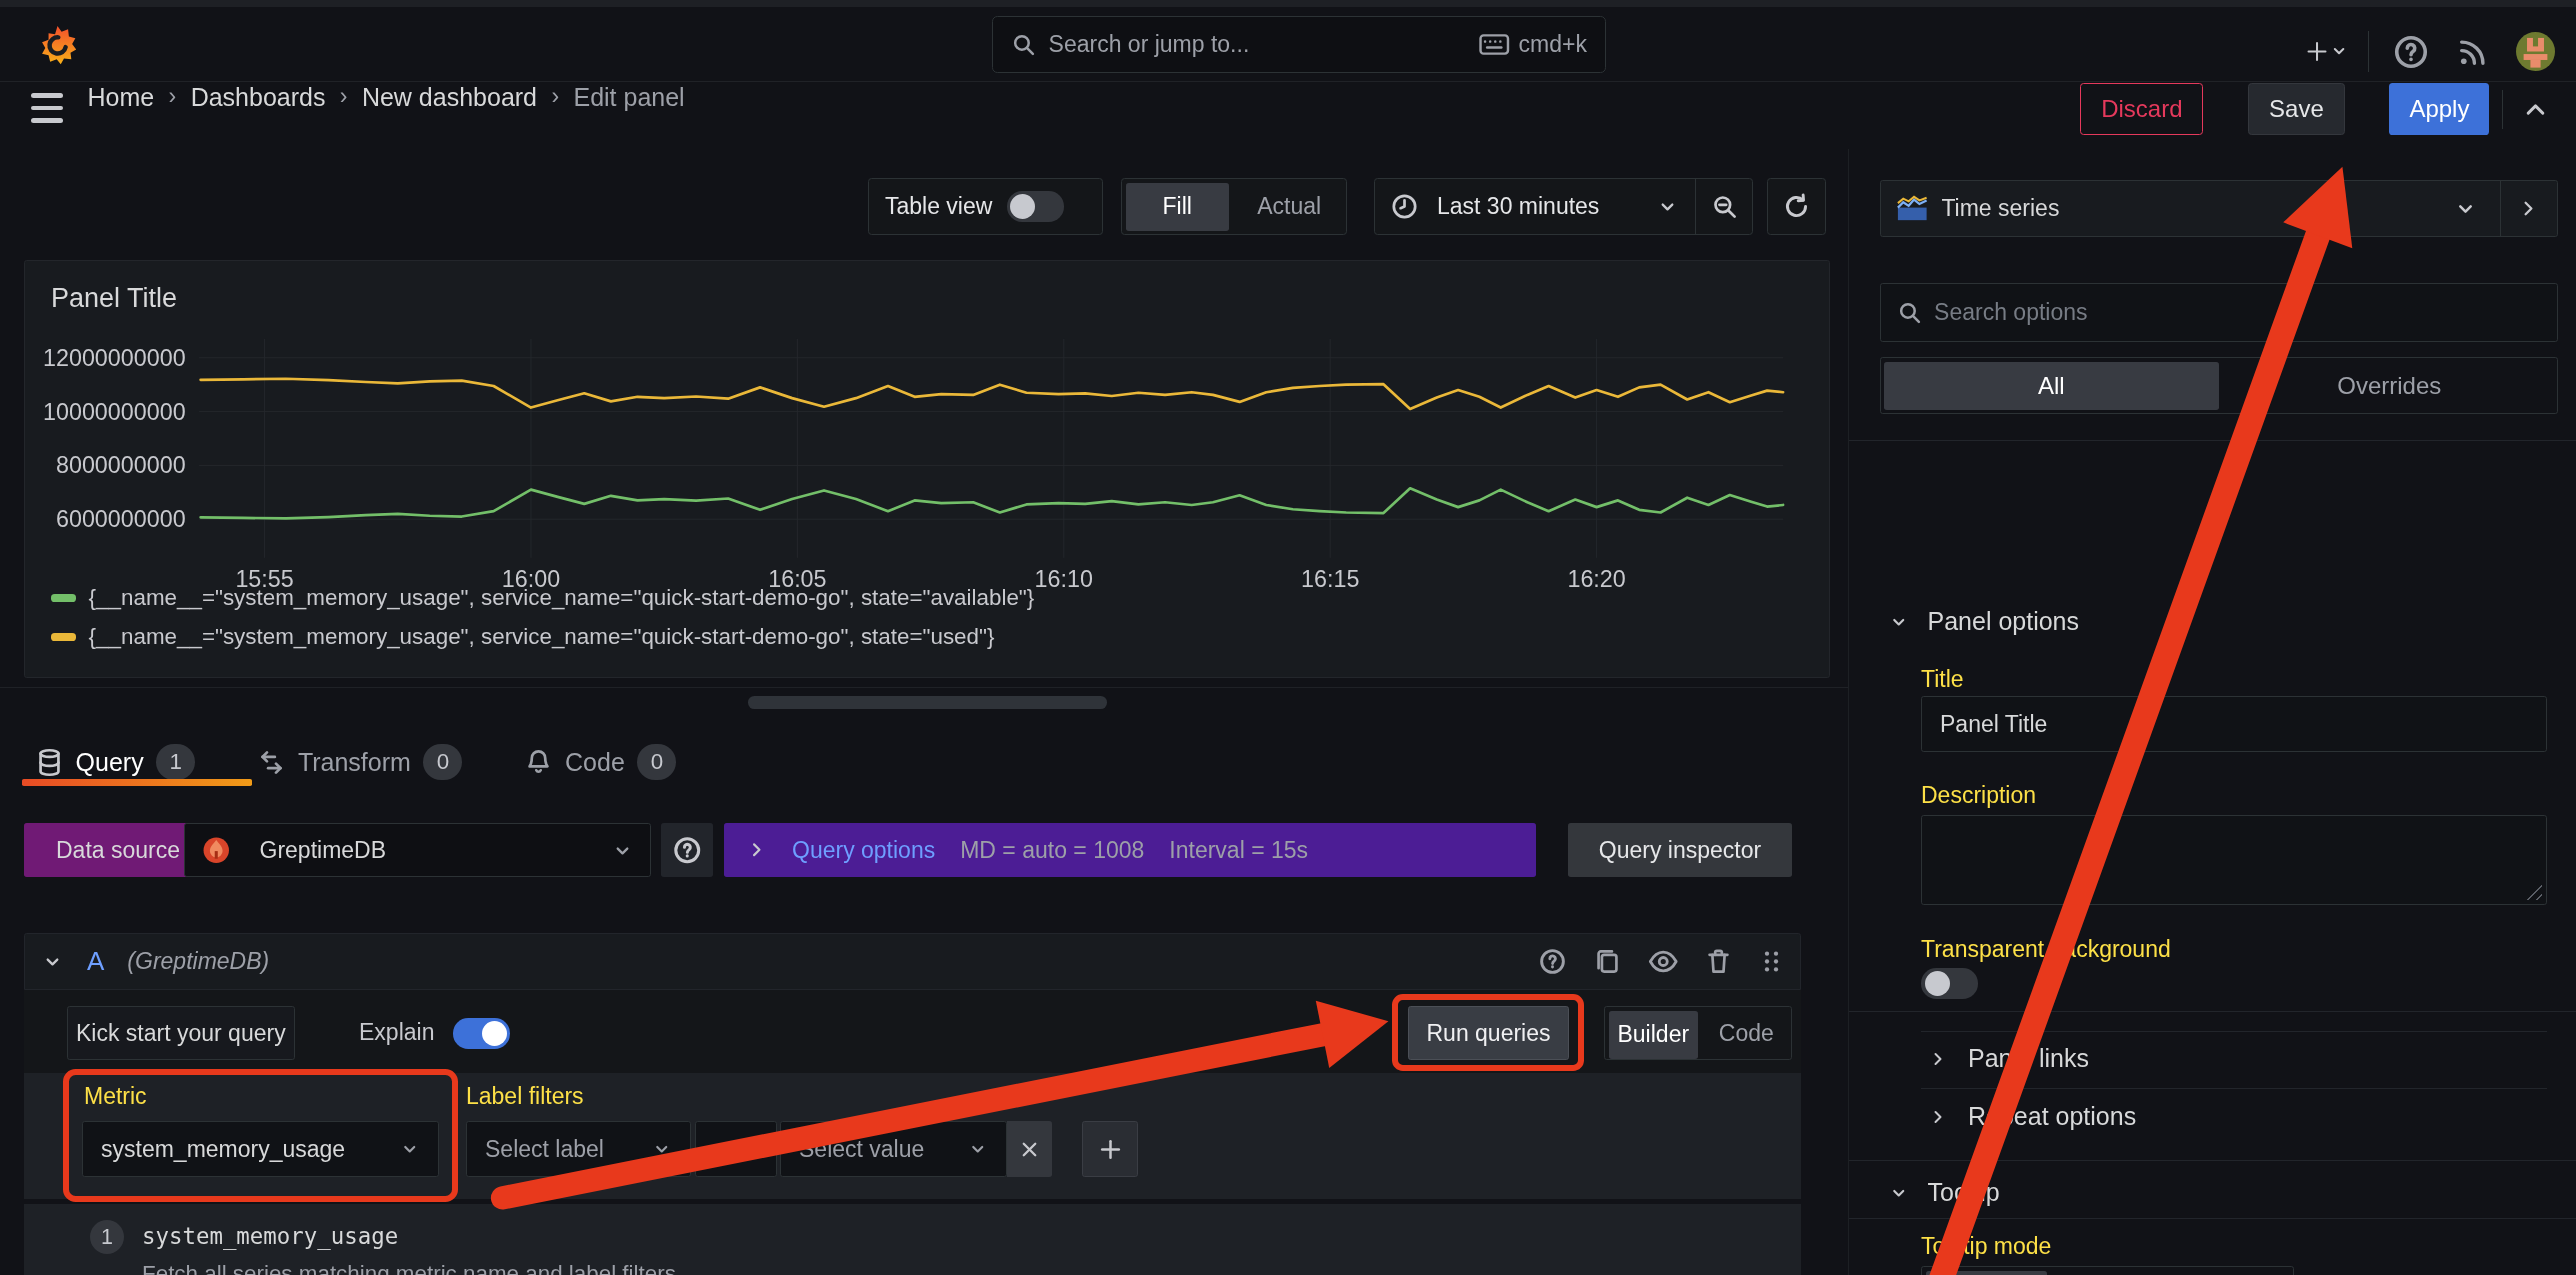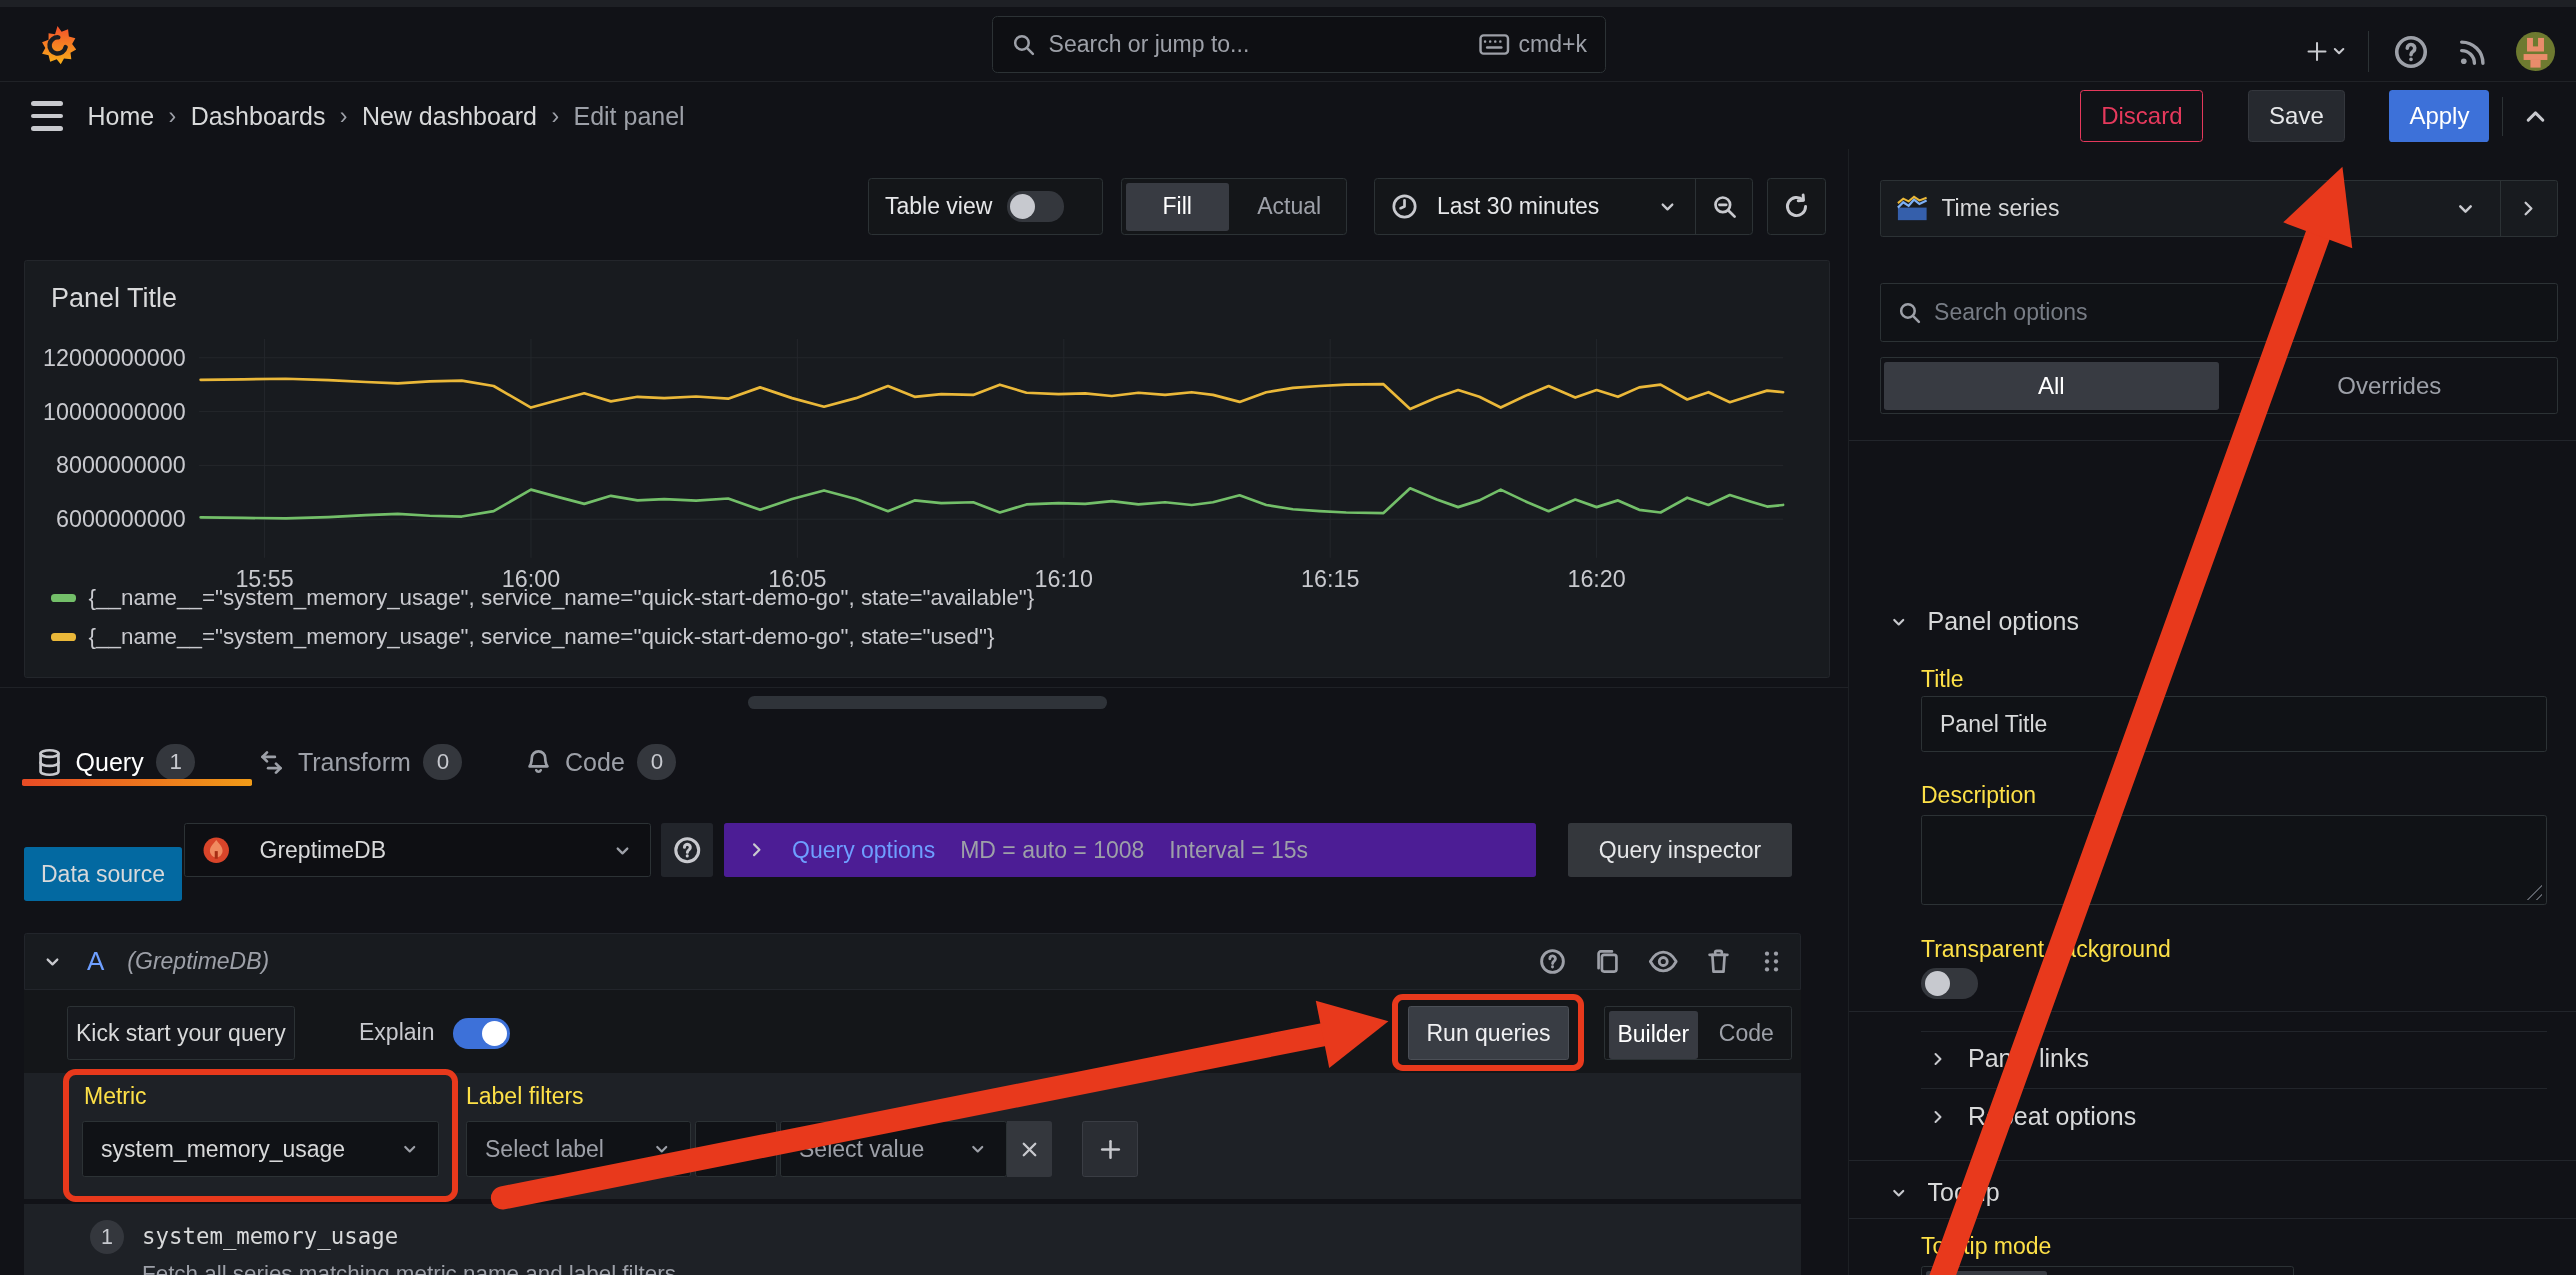--- a/index.html
+++ b/index.html
@@ -19,21 +19,21 @@
     left:992px; top:9px; width:614px; height:57px; background:#0E0F13;
     border:0.9px solid #2C3235; border-radius:5.4px; display:flex; align-items:center;
     padding:0 18px; gap:12.6px; color:#9DA0A8;
   }
   #searchbox .grow { flex:1; }
   .shortcut { display:flex; align-items:center; gap:9px; color:#9DA0A8; }
   #nav-right { right:21.5px; top:7.2px; height:75px; display:flex; align-items:center; gap:23px; position:absolute; }
   .navicon { width:39px; height:39px; display:flex; align-items:center; justify-content:center; color:#9DA0A8; }
   .vdivider { width:0.9px; height:41px; background:#2C3235; }
   
-  #crumbbar { left:0; top:83px; width:2576px; height:66px; display:flex; align-items:center; padding:0 21.5px; }
+  #crumbbar { left:0; top:83px; width:2576px; height:66px; display:flex; align-items:flex-start; padding:0 21.5px; }
   #hamburger { width:50px; height:50px; display:flex; flex-direction:column; justify-content:center; gap:8px; padding:0 9px; margin-right:16px; }
   #hamburger i { display:block; height:4.5px; border-radius:2.7px; background:#C8C9CE; }
   .crumb { color:#D8D9DA; font-size:25px; }
   .crumb-sep { color:#9DA0A8; margin:0 14.4px; font-size:23px; }
   .crumb-current { color:#9DA0A8; font-size:25px; }
   #crumb-actions { margin-left:auto; display:flex; align-items:center; gap:12.6px; }
   .btn { height:52px; border-radius:3.6px; display:flex; align-items:center; justify-content:center; padding:0 20px; font-size:24px; cursor:default;margin-left:32px; }
   .btn-discard { border:0.9px solid #E5395C; color:#E5395C; background:transparent; }
   .btn-save { background:#26292F; border:0.9px solid #34373D; color:#E6E7E9; }
   .btn-apply { background:#3D71D9; color:#FFFFFF; }
@@ -64,21 +64,21 @@
   #drag-handle { left:748px; top:696px; width:359px; height:12.6px; border-radius:6.3px; background:#2F3339; }
   
   #tabs { left:36px; top:734px; display:flex; gap:63px; height:56px; align-items:center; }
   .tab { display:flex; align-items:center; gap:12.6px; color:#9DA0A8; position:relative; height:56px; }
   .tab .tlabel { font-size:25px; }
   .tab.active .tlabel { color:#FFFFFF; }
   .tab.active .ticon { color:#D8D9DA; }
   .badge { background:#34373D; color:#C7C9CF; border-radius:18px; min-width:39px; height:36px; display:flex; align-items:center; justify-content:center; font-size:22.4px; padding:0 10.8px; }
   #tab-underline { left:21.5px; top:779px; width:230px; height:7.2px; border-radius:1.8px; background:linear-gradient(90deg,#E84B25,#F19B18); }
   
-  .chip { background:#0369a1; border-radius:2.7px; display:flex; align-items:center; padding:0 17px; height:54px;margin-top:24px; }
+  .chip { background:#701a75; border-radius:2.7px; display:flex; align-items:center; padding:0 32px; height:54px; }
   #ds-label { left:24px; top:823px; color:#D8D9DA; }
   #ds-select { left:184px; top:823px; width:467px; height:54px; background:#0E0F13; border:0.9px solid #2C3235; border-radius:2.7px; display:flex; align-items:center; gap:28px; padding:0 16px; }
   #ds-select .grow { flex:1; }
   #ds-help { left:661px; top:823px; width:52px; height:54px; background:#22252B; border-radius:2.7px; display:flex; align-items:center; justify-content:center; color:#C8C9CE; }
   #qo-strip { left:724px; top:823px; width:812px; height:54px; background:#4c1d95; border-radius:2.7px; display:flex; align-items:center; gap:25px; padding:0 21.5px; }
   #qo-strip .link { color:#6E9FFF; }
   #qo-strip .meta { color:#9DA0A8; }
   #query-inspector { left:1568px; top:823px; width:224px; height:54px; background:#34373C; border-radius:2.7px; display:flex; align-items:center; justify-content:center; color:#E6E7E9; }
   
   #qa-header { left:24px; top:933px; width:1777px; height:57px; background:#181B1F; border:0.9px solid #22252B; border-radius:2.7px 2.7px 0 0; display:flex; align-items:center; padding:0 16px; gap:23px; }

